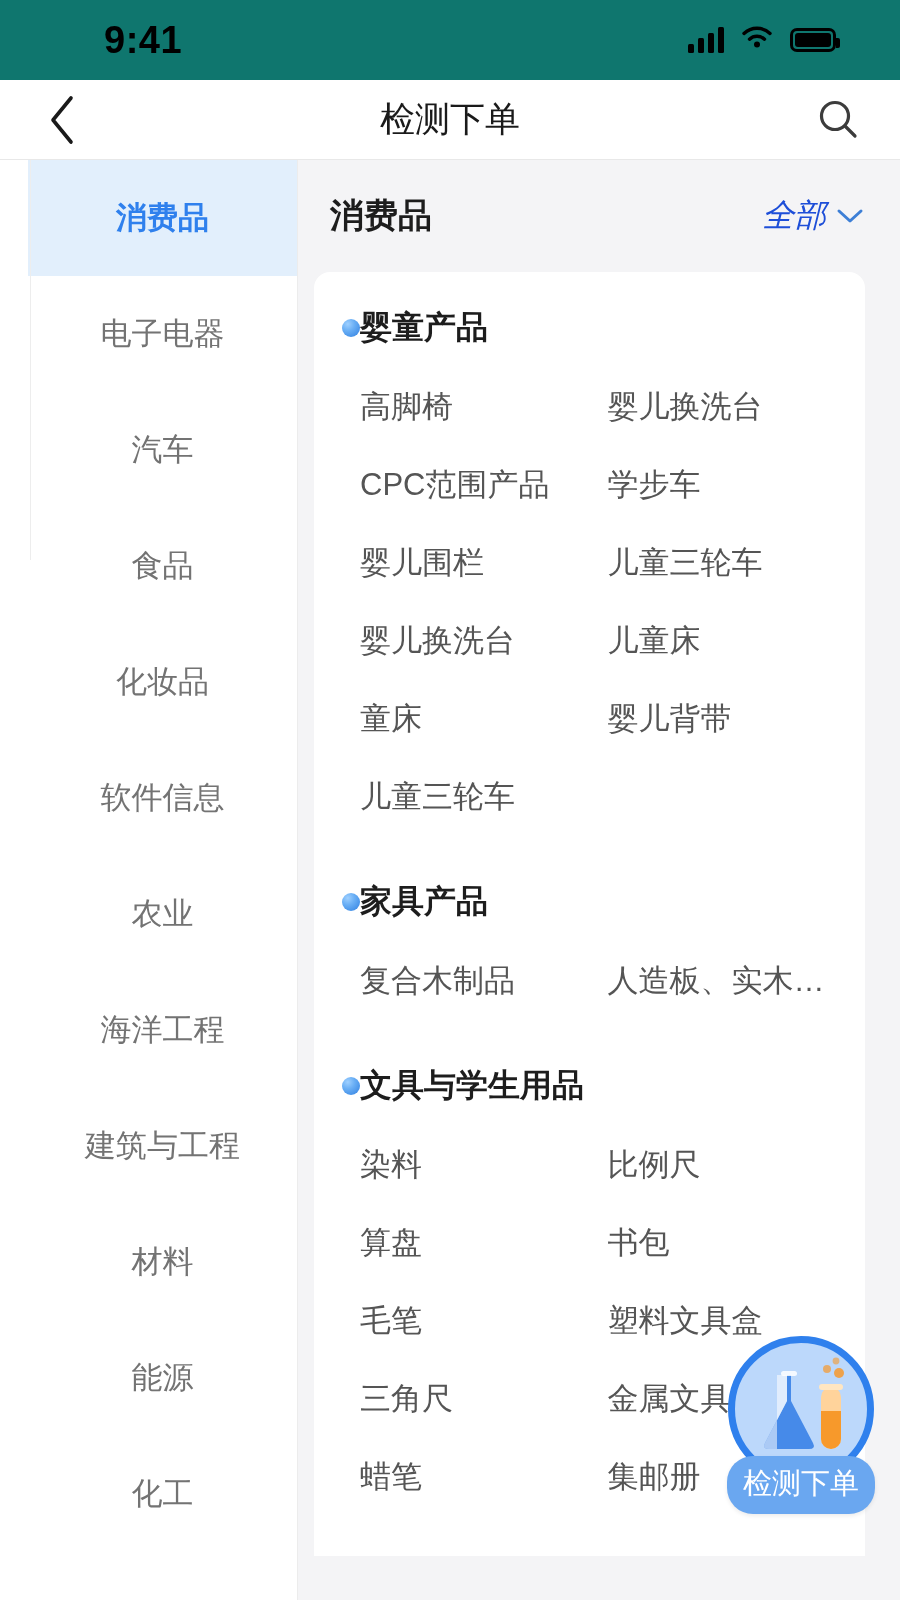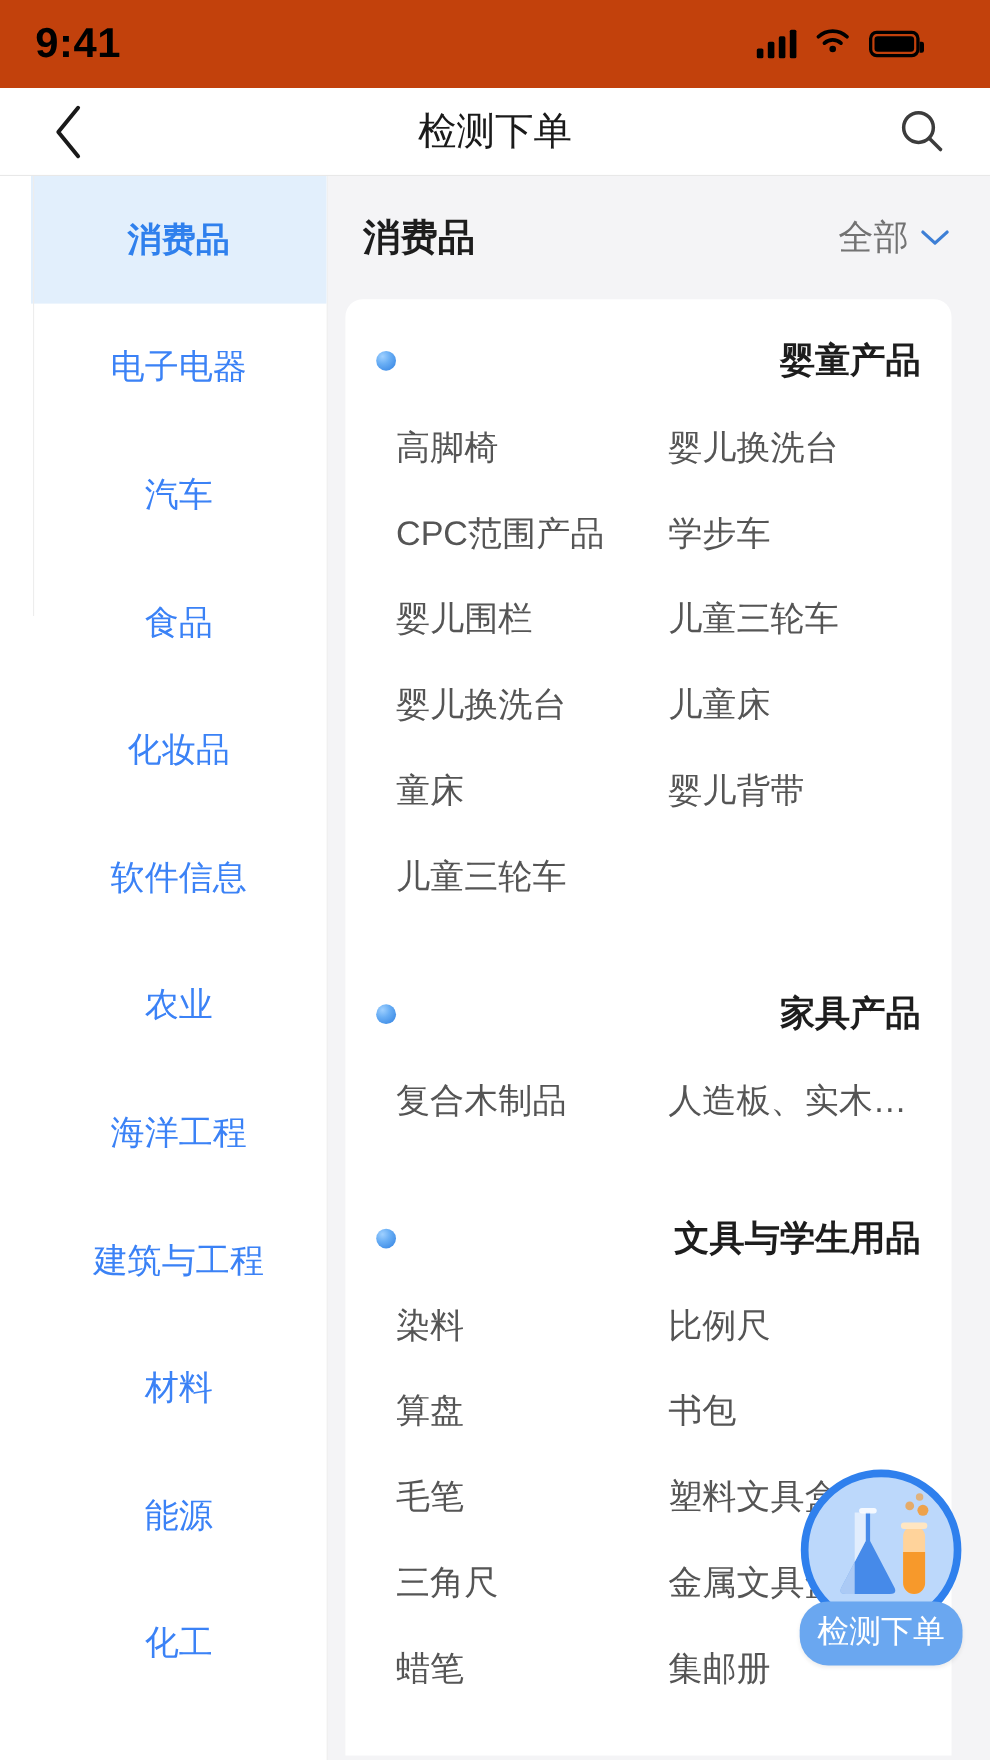--- a/index.html
+++ b/index.html
@@ -7,22 +7,22 @@
     width:900px; height:1600px;
     font-family:"Liberation Sans","DejaVu Sans",sans-serif;
     background:#ffffff;
     overflow:hidden;
   }
   .phone { position:relative; width:900px; height:1600px; background:#fff; }
 
   
   .statusbar {
     height:80px; display:flex; align-items:center;
-    justify-content:space-between; padding:0 64px 0 32px;
-    background:#c2410c;
+    justify-content:space-between; padding:0 64px 0 104px;
+    background:#0f766e;
   }
   .status-time { font-size:38px; font-weight:600; color:#000; letter-spacing:0.5px; }
   .status-icons { display:flex; align-items:center; gap:16px; }
   .signal { display:flex; align-items:flex-end; gap:4px; height:26px; }
   .signal i { display:block; width:6px; background:#000; border-radius:1.5px; }
   .signal i:nth-child(1){height:9px;}
   .signal i:nth-child(2){height:15px;}
   .signal i:nth-child(3){height:20px;}
   .signal i:nth-child(4){height:26px;}
   .battery {
@@ -60,47 +60,47 @@
     width:270px; flex:0 0 270px; background:#fff;
     border-right:1px solid #ececec; overflow:hidden;
     position:relative;
   }
   .sidebar::before{
     content:""; position:absolute; left:2px; top:0; width:1px; height:400px;
     background:#ededed;
   }
   .side-item {
     height:116px; display:flex; align-items:center; justify-content:center;
-    font-size:31px; color:#3b82f6; text-align:center; padding:0 8px;
+    font-size:31px; color:#737373; text-align:center; padding:0 8px;
   }
   .side-item.active {
     background:#e2effc; color:#2f80ed; font-weight:bold;
   }
 
   
   .pane { flex:1; background:#f4f4f6; position:relative; overflow:hidden; }
   .pane-head {
     height:112px; display:flex; align-items:center;
     justify-content:space-between; padding:0 36px 0 32px;
   }
   .pane-title { font-size:34px; font-weight:bold; color:#1d1d1d; }
   .pane-filter {
     display:flex; align-items:center; gap:10px;
-    font-size:32px; color:#737373;
+    font-size:32px; color:#1d4ed8;font-style:italic;
   }
   .chev { display:block; }
 
   .card {
     margin:0 35px 0 16px; background:#fff;
     border-radius:16px 16px 0 0; padding:34px 0 40px 0;
     min-height:1280px;
   }
   .group { padding:0 28px; }
-  .group + .group { margin-top:64px; }
-  .group-head { display:flex; align-items:center; gap:16px; margin-bottom:18px;justify-content:space-between; }
+  .group + .group { margin-top:44px; }
+  .group-head { display:flex; align-items:center; margin-bottom:18px; }
   .dot {
     width:18px; height:18px; border-radius:50%;
     background:radial-gradient(circle at 32% 28%, #9fd0ff 0%, #6aaff5 38%, #2f7fe0 100%);
     flex:0 0 18px;
   }
   .group-title { font-size:32px; font-weight:bold; color:#1d1d1d; }
   .grid { display:grid; grid-template-columns:1fr 1fr; }
   .cell {
     font-size:31px; color:#555555; height:78px;
     display:flex; align-items:center; padding-left:18px;

